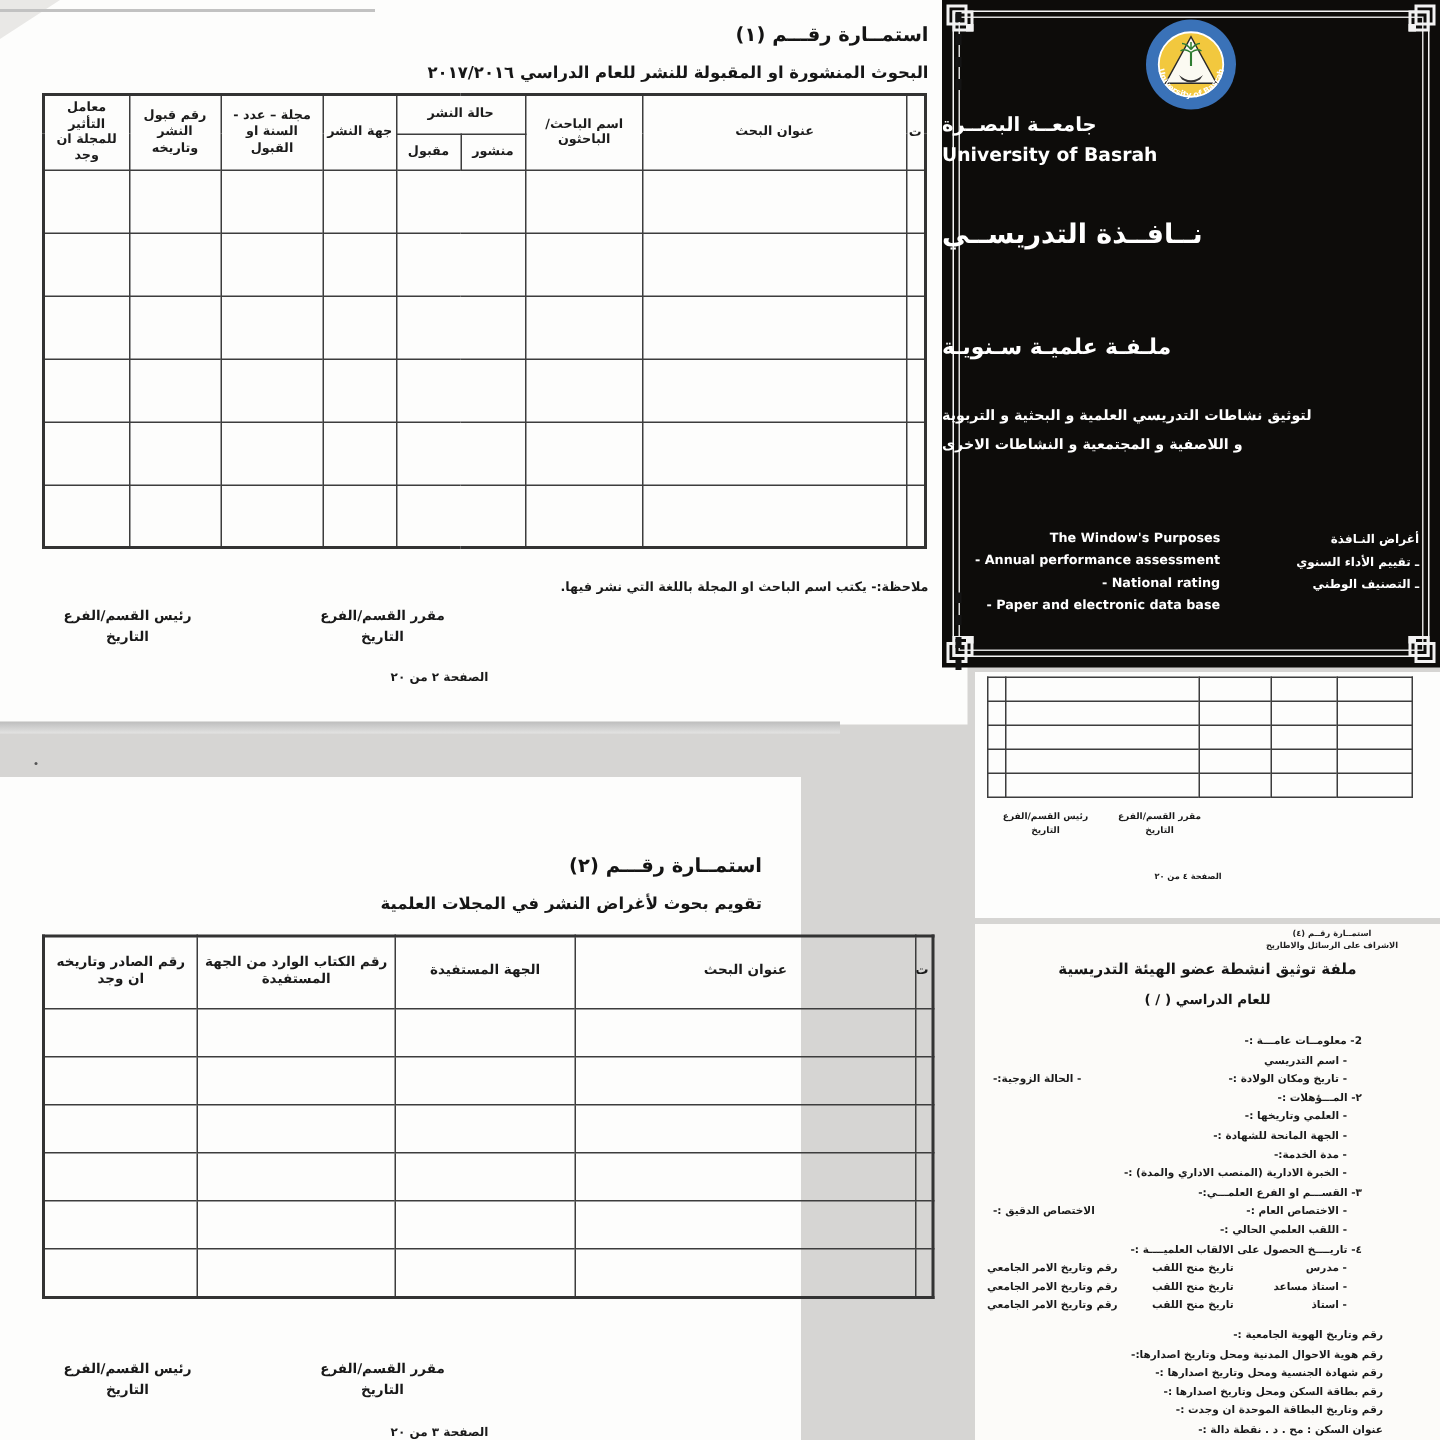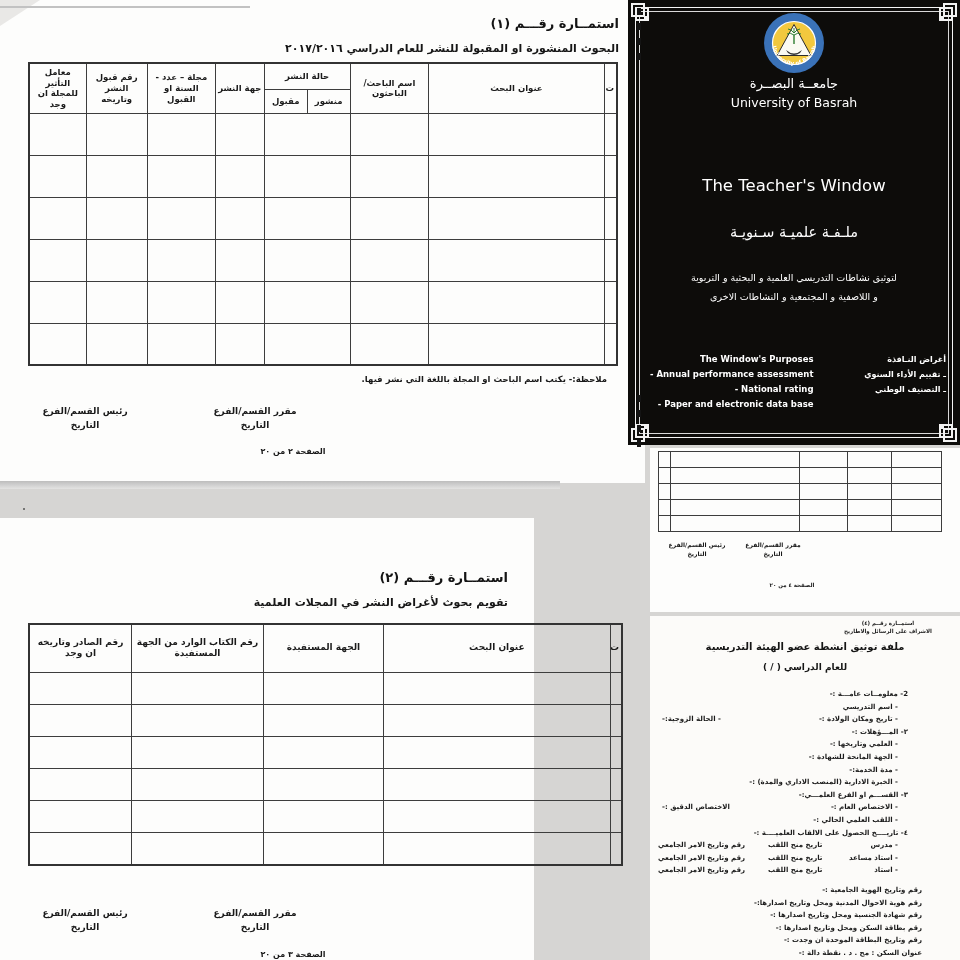--- a/index.html
+++ b/index.html
@@ -10,35 +10,35 @@
   
   #scan-form1{left:0;top:0;width:645px;height:483px;}
   #scan-form2{left:0;top:518px;width:534px;height:470px;}
   .form-title{position:absolute;right:26px;font-weight:bold;color:#141414;font-size:13px;white-space:nowrap;}
   .form-subtitle{position:absolute;right:26px;text-align:right;font-weight:bold;color:#161616;font-size:11px;white-space:nowrap;}
   table.formgrid{position:absolute;border-collapse:collapse;table-layout:fixed;direction:rtl;}
   table.formgrid th,table.formgrid td{border:1px solid #3d3d3d;padding:1px 2px;font-weight:bold;color:#1b1b1b;text-align:center;vertical-align:middle;overflow:hidden;}
   table.formgrid{border:2px solid #333;}
   #scan-form1 table.formgrid th{font-size:8.5px;line-height:1.25;}
   #scan-form2 table.formgrid th{font-size:9px;line-height:1.3;}
-  .note-line{position:absolute;right:38px;font-size:8.5px;font-weight:bold;color:#191919;text-align:right;}
+  .note-line{position:absolute;right:26px;font-size:8.5px;font-weight:bold;color:#191919;text-align:right;margin-top:13px;}
   .sigblock{position:absolute;width:110px;text-align:center;font-size:9px;font-weight:bold;color:#191919;line-height:1.6;}
   .page-label{position:absolute;font-size:8px;font-weight:bold;color:#191919;text-align:center;width:90px;}
   
   #cover{left:628px;top:0;width:332px;height:445px;background:#0d0c0a;color:#fff;}
   #cover .frame1{position:absolute;inset:7px;border:1px solid #f5f5f5;}
   #cover .frame2{position:absolute;inset:11px;border:1px solid #d9d9d9;}
   .corner{position:absolute;width:26px;height:26px;}
   .corner svg{display:block;}
   .c-tl{left:2px;top:2px;}
   .c-tr{right:2px;top:2px;transform:scaleX(-1);}
   .c-bl{left:2px;bottom:2px;transform:scaleY(-1);}
   .c-br{right:2px;bottom:2px;transform:scale(-1,-1);}
   #cover .seal{position:absolute;left:50%;top:12px;transform:translateX(-50%);}
-  .cover-line{position:absolute;left:0;width:100%;text-align:center;font-weight:normal;}
+  .cover-line{position:absolute;left:0;width:100%;text-align:left;font-weight:bold;}
   #cov-univ-ar{top:76px;font-size:13px;letter-spacing:1px;}
   #cov-univ-en{top:95px;font-size:12.5px;}
   #cov-title-ar{top:146px;font-size:18px;letter-spacing:1px;}
   #cov-title-en{top:176px;font-size:16.5px;}
   #cov-sub-ar{top:224px;font-size:14.5px;}
   #cov-desc1{top:272px;font-size:9.5px;}
   #cov-desc2{top:291px;font-size:9.5px;}
   #purposes{position:absolute;left:16px;right:14px;top:352px;display:flex;justify-content:space-between;}
   #purposes .en{font-size:8.5px;font-weight:bold;line-height:15px;text-align:right;}
   #purposes .en .p-item{padding-left:6px;}
@@ -317,21 +317,21 @@
           <path id="arcTop" d="M 9.5 31 A 21.5 21.5 0 0 1 52.5 31"></path>
         </defs>
         <text font-size="5.4" fill="#ffffff" font-weight="bold" font-family="DejaVu Sans, sans-serif">
           <textPath href="#arcBottom" startOffset="50%" text-anchor="middle">University of Basrah</textPath>
         </text>
       </svg>
     </div>
 
     <div class="cover-line arabic" id="cov-univ-ar">جامعــة البصــرة</div>
     <div class="cover-line" id="cov-univ-en">University of Basrah</div>
-    <div class="cover-line" id="cov-title-en">The Teacher's Window</div>
+    <div class="cover-line arabic" id="cov-title-ar">نــافــذة التدريســي</div>
     <div class="cover-line arabic" id="cov-sub-ar">ملـفـة علميـة سـنويـة</div>
     <div class="cover-line arabic" id="cov-desc1">لتوثيق نشاطات التدريسي العلمية و البحثية و التربوية</div>
     <div class="cover-line arabic" id="cov-desc2">و اللاصفية و المجتمعية و النشاطات الاخرى</div>
 
     <div id="purposes">
       <div class="en">
         <div>The Window's Purposes</div>
         <div class="p-item">- Annual performance assessment</div>
         <div class="p-item">- National rating</div>
         <div class="p-item">- Paper and electronic data base</div>

